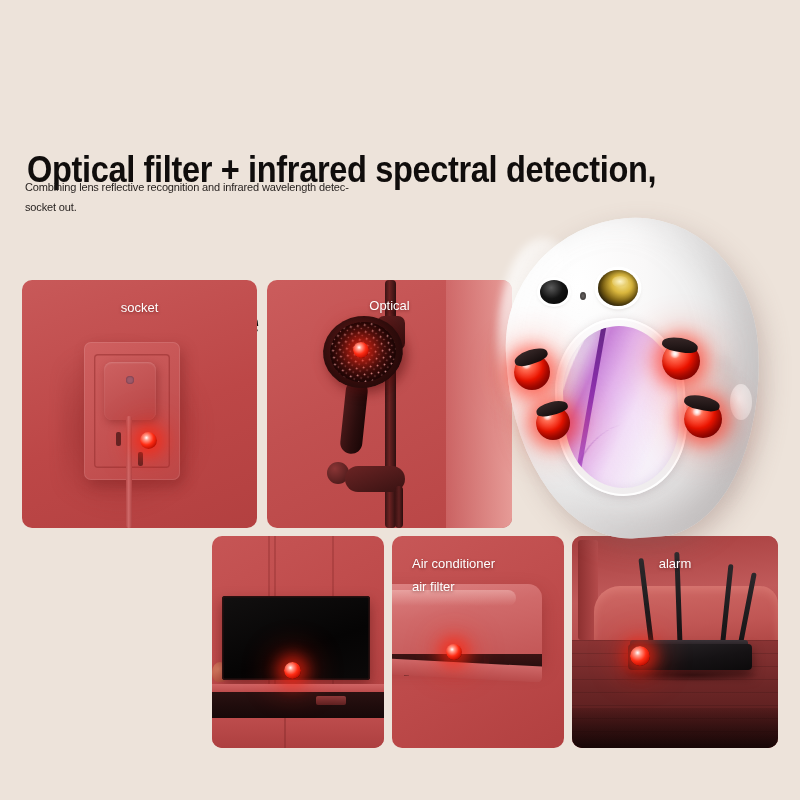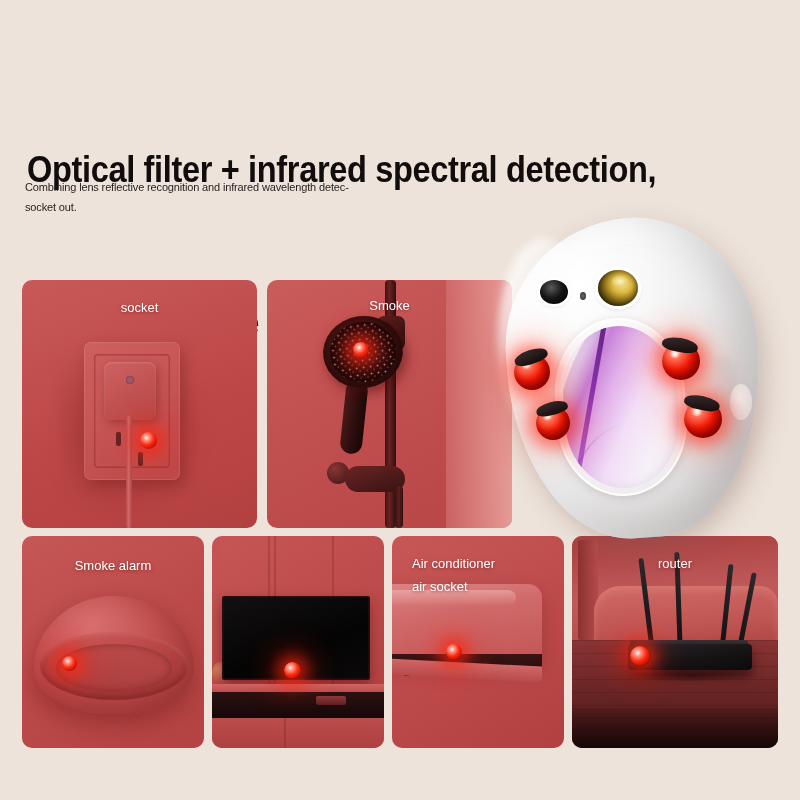--- a/index.html
+++ b/index.html
@@ -319,30 +319,23 @@
     <div class="shw-handle"></div>
     <div class="shw-head">
       <div class="shw-face">
         <div class="shw-dots"></div>
       </div>
     </div>
     <div class="shw-knob"></div>
     <div class="shw-valve"></div>
     <div class="shw-hose"></div>
     <div class="dot" id="dot-shower"></div>
-    <div class="tile-label" style="top:14px">Smoke</div>
-  </div>
-
-  <div class="tile" id="tile-smoke">
-    <div class="smk-dome"></div>
-    <div class="smk-rim"></div>
-    <div class="smk-inner"></div>
-    <div class="dot" id="dot-smoke"></div>
-    <div class="tile-label" style="top:18px">Smoke alarm</div>
-  </div>
+    <div class="tile-label" style="top:14px">Optical</div>
+  </div>
+
 
   <div class="tile" id="tile-tv">
     <div class="tv-panelline" style="left:56px"></div>
     <div class="tv-panelline" style="left:62px"></div>
     <div class="tv-panelline" style="left:120px"></div>
     <div class="tv-plant"></div>
     <div class="tv-screen"></div>
     <div class="tv-shelf"></div>
     <div class="tv-console"></div>
     <div class="tv-remote"></div>
@@ -355,39 +348,39 @@
     <div class="ac-body">
       <div class="ac-gloss"></div>
     </div>
     <div class="ac-outlet"></div>
     <div class="ac-fin" style="left:12px"></div>
     <div class="ac-fin" style="left:52px"></div>
     <div class="ac-fin" style="left:92px"></div>
     <div class="ac-vane"></div>
     <div class="dot" id="dot-ac"></div>
     <div class="tile-label lbl-left" style="top:16px">Air conditioner
-air socket</div>
+air filter</div>
   </div>
 
   <div class="tile" id="tile-router">
     <div class="rt-wall"></div>
     <div class="rt-headboard"></div>
     <div class="rt-bed"></div>
     <div class="rt-table"></div>
     <div class="rt-tablegrain"></div>
     <div class="rt-ant" style="left:72px;top:22px;height:92px;transform:rotate(-7deg)"></div>
     <div class="rt-ant" style="left:104px;top:16px;height:98px;transform:rotate(-2deg)"></div>
     <div class="rt-ant" style="left:152px;top:28px;height:86px;transform:rotate(6deg)"></div>
     <div class="rt-ant" style="left:172px;top:36px;height:82px;transform:rotate(11deg)"></div>
     <div class="rt-shadow"></div>
     <div class="rt-top"></div>
     <div class="rt-body"></div>
     <div class="rt-darkedge"></div>
     <div class="dot" id="dot-router"></div>
-    <div class="tile-label" style="top:16px">router</div>
+    <div class="tile-label" style="top:16px">alarm</div>
   </div>
 
   <div id="device">
     <div class="dv-shadow"></div>
     <div class="dv-body"></div>
     <div class="dv-edge"></div>
     <div class="dv-rightedge"></div>
     <div class="dv-grip"></div>
 
     <div class="dv-eye"></div>

